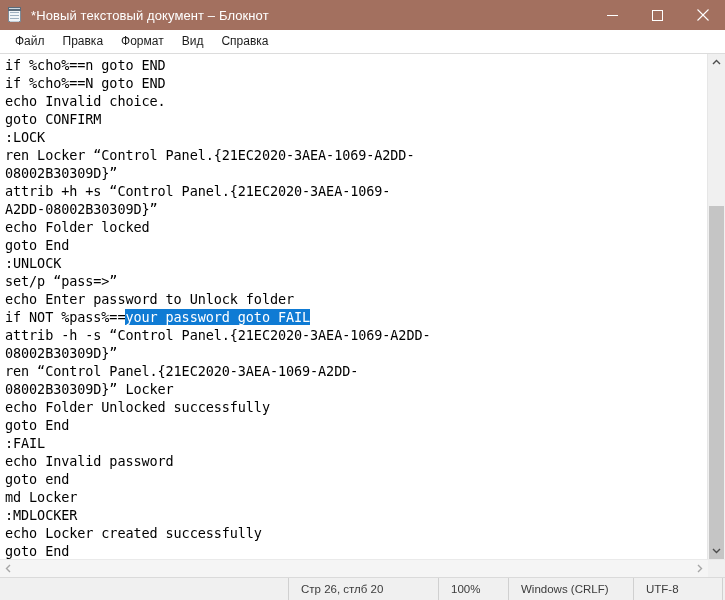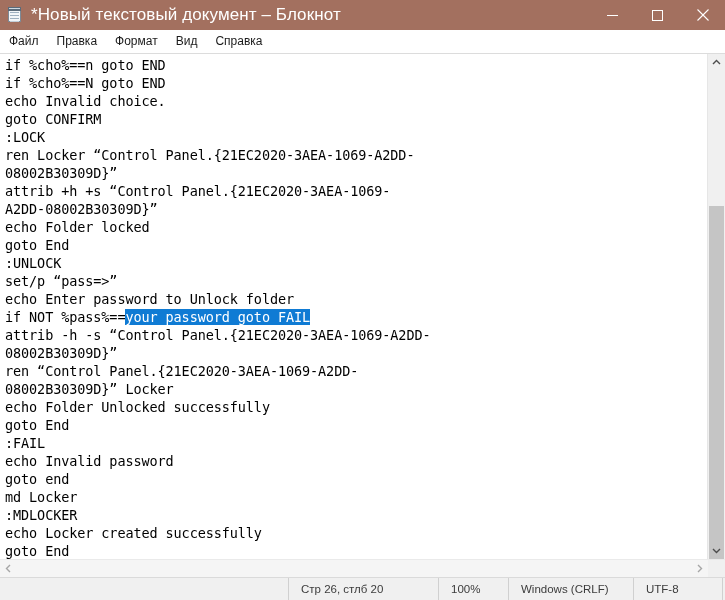--- a/index.html
+++ b/index.html
@@ -76,21 +76,21 @@
     content: "";
     position: absolute;
     left: 1px;
     top: 1px;
     width: 11px;
     height: 1px;
     background: #cfd8e0;
   }
   .title-text {
     color: #ffffff;
-    font-size: 17px;
+    font-size: 13px;
     font-family: "Liberation Sans", sans-serif;
     white-space: nowrap;
     letter-spacing: 0.1px;
   }
   .win-controls {
     position: absolute;
     right: 0;
     top: 0;
     height: 30px;
     display: flex;
@@ -104,21 +104,21 @@
     color: #ffffff;
   }
   .win-btn svg { display: block; }
 
   
   .menubar {
     height: 22px;
     background: #ffffff;
     display: flex;
     align-items: center;
-    padding-left: 0;
+    padding-left: 6px;
     flex: 0 0 auto;
     border-bottom: 1px solid #ffffff;
     user-select: none;
   }
   .menu-item {
     font-size: 12px;
     color: #1b1b1b;
     padding: 2px 9px 3px 9px;
     font-family: "Liberation Sans", sans-serif;
     white-space: nowrap;

